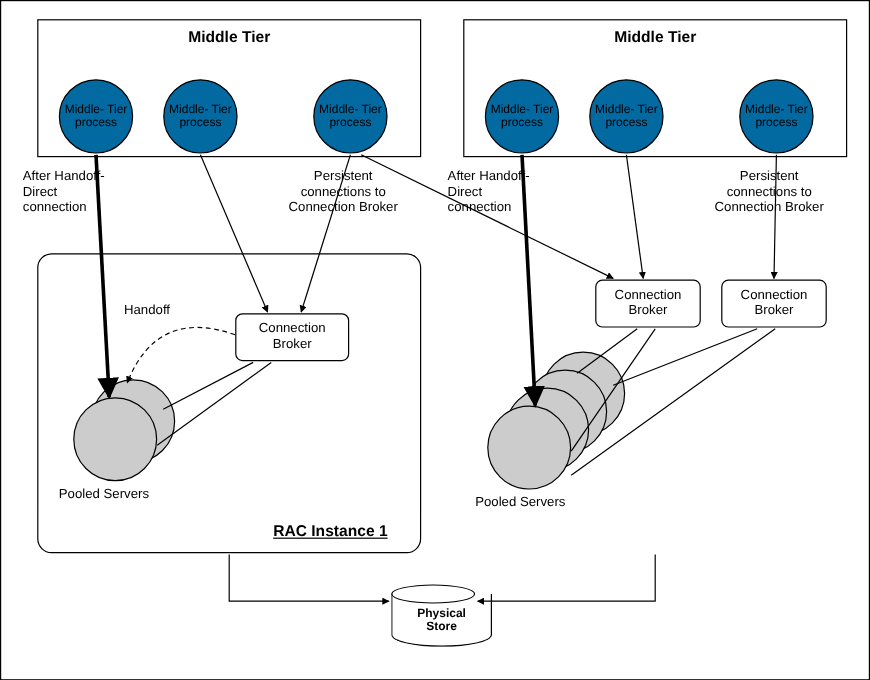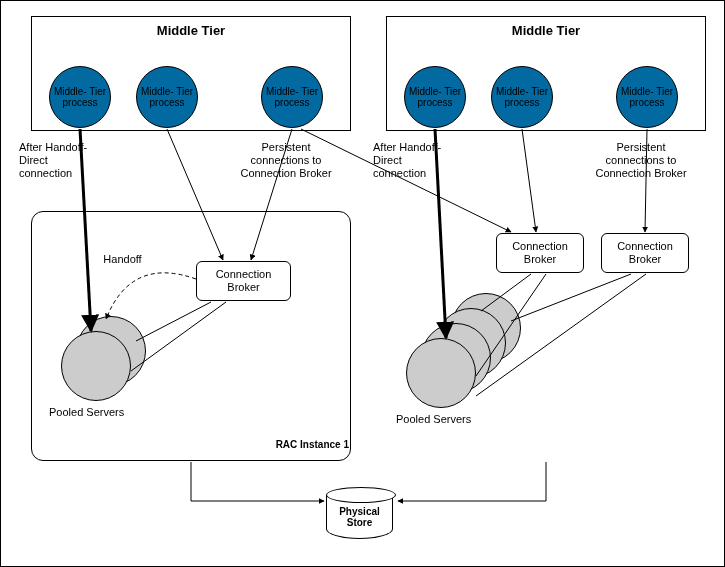--- a/index.html
+++ b/index.html
@@ -154,21 +154,21 @@
 connections to
 Connection Broker</div>
   <div class="label" style="left:372px; top:140px; width:90px; text-align:left; white-space:pre-line;">After Handoff-
 Direct
 connection</div>
   <div class="label" style="left:580px; top:140px; width:120px; white-space:pre-line;">Persistent
 connections to
 Connection Broker</div>
 
   <div class="box rounded" style="left:30px; top:210px; width:320px; height:250px;">
-    <div class="title" style="right:1px; bottom:10px; font-size:10px;">RAC Instance 1</div>
+    <div class="title" style="right:27px; bottom:10px; font-size:13px;text-decoration:underline;">RAC Instance 1</div>
   </div>
 
   <div class="small-box" style="left:195px; top:260px; width:95px; height:40px;">
       <span style="white-space:pre-line;">Connection
 Broker</span>
     </div>
 
   <div class="label" style="left:94px; top:252px; width:55px;">Handoff</div>
 
   <div class="server-circle" style="left:75px; top:315px; width:70px; height:70px;"></div>
@@ -184,21 +184,21 @@
       <span style="white-space:pre-line;">Connection
 Broker</span>
     </div>
 
   <div class="server-circle" style="left:450px; top:292px; width:70px; height:70px;"></div>
   <div class="server-circle" style="left:435px; top:307px; width:70px; height:70px;"></div>
   <div class="server-circle" style="left:420px; top:322px; width:70px; height:70px;"></div>
   <div class="server-circle" style="left:405px; top:337px; width:70px; height:70px;"></div>
   <div class="label" style="left:395px; top:412px; width:95px; text-align:left;">Pooled Servers</div>
 
-  <div class="cyl-body" style="left:325px; top:494px; width:67px; height:44px;">
+  <div class="cyl-body" style="left:325px; top:494px; width:84px; height:44px;">
       <span style="white-space:pre-line;">Physical
 Store</span>
     </div>
   <div class="cyl-top" style="left:325px; top:486px; width:70px; height:16px;"></div>
 
   <svg class="overlay">
     <defs>
       <marker id="arrow" viewBox="0 0 10 10" refX="9" refY="5" markerWidth="6" markerHeight="6" orient="auto-start-reverse">
         <path d="M 0 0 L 10 5 L 0 10 z" fill="#000"></path>
       </marker>

